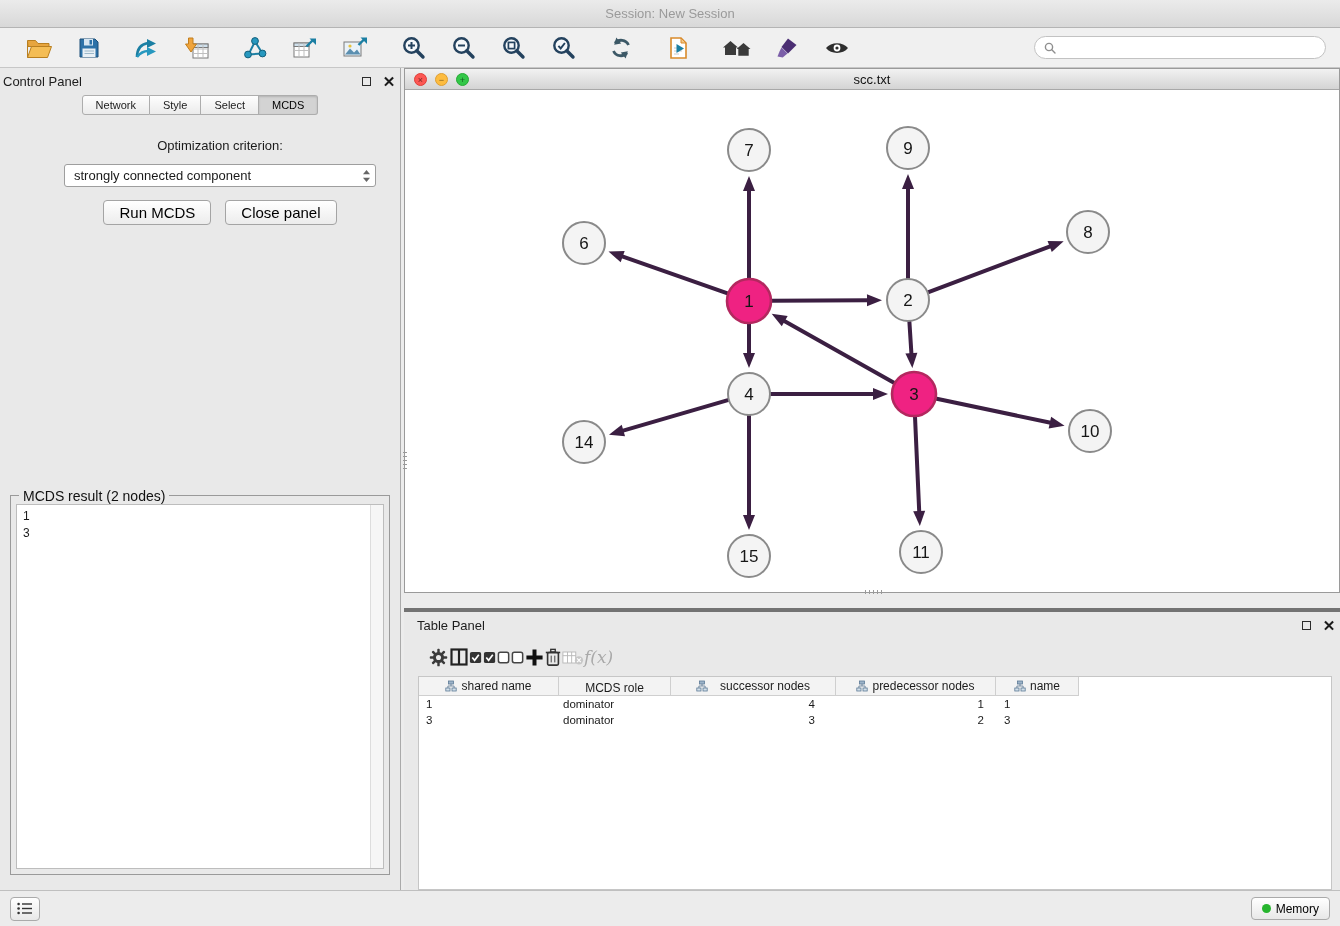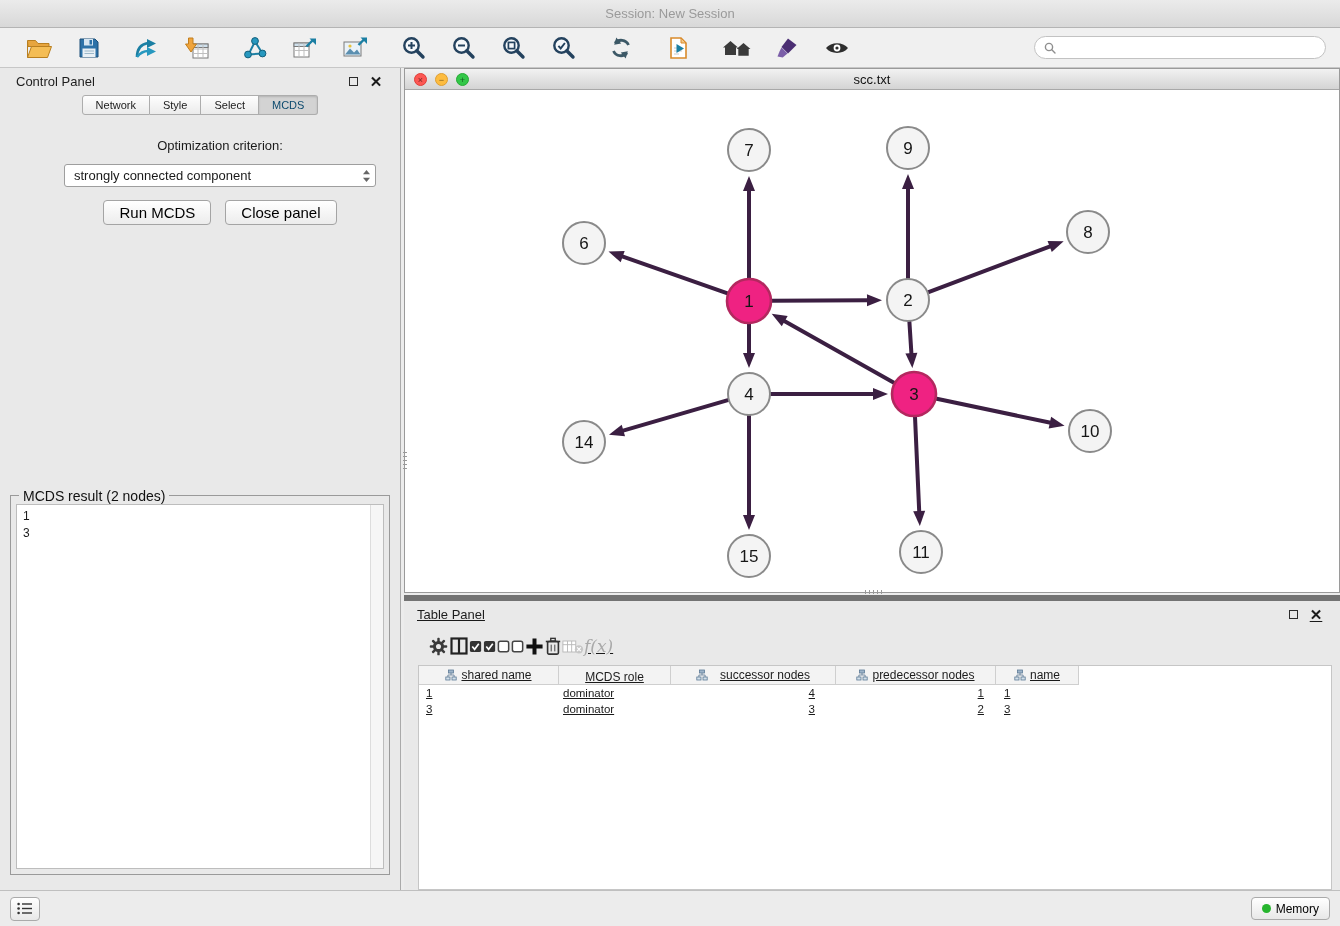--- a/index.html
+++ b/index.html
@@ -17,31 +17,31 @@
   .tb-btn{width:32px;height:30px;display:flex;align-items:center;justify-content:center;cursor:default;}
   .search{margin-left:auto;margin-right:4px;width:292px;height:23px;background:#fff;border:1px solid #c2c2c2;
     border-radius:12px;display:flex;align-items:center;padding:0 9px;gap:5px;}
   .search input{border:none;outline:none;flex:1;font-size:12px;background:transparent;font-family:"Liberation Sans",sans-serif;}
 
   
   .main{flex:1;display:flex;min-height:0;}
 
   
   .control-panel{flex:0 0 401px;width:401px;background:#e9e9e9;border-right:1px solid #aaa;position:relative;}
-  .panel-head{height:26px;display:flex;align-items:center;padding:0 16px;font-size:13px;color:#1d1d1d;}
+  .panel-head{height:26px;display:flex;align-items:center;padding:0 3px;font-size:13px;color:#1d1d1d;}
   .panel-head .spacer{flex:1;}
   .win-btn{width:16px;height:16px;display:flex;align-items:center;justify-content:center;margin-left:7px;color:#222;}
   .float-glyph{width:9px;height:9px;border:1.5px solid #2c2c2c;display:block;}
   .close-glyph{font-size:15px;font-weight:bold;line-height:1;color:#1c1c1c;}
   .cp-tabs{display:flex;justify-content:center;margin-top:1px;}
   .tab-btn{border:1px solid #adadad;border-left:none;background:linear-gradient(#fefefe,#ebebeb);
     padding:3px 13px;font-size:11px;color:#1b1b1b;cursor:default;}
   .tab-btn:first-child{border-left:1px solid #adadad;border-radius:3px 0 0 3px;}
   .tab-btn:last-child{border-radius:0 3px 3px 0;}
-  .tab-btn.active{background:#d3d3d3;color:#0c4a6e;box-shadow:inset 0 1px 2px rgba(0,0,0,.15);}
+  .tab-btn.active{background:#d3d3d3;color:#000000;box-shadow:inset 0 1px 2px rgba(0,0,0,.15);}
   .cp-body{padding-top:23px;text-align:center;margin-left:40px;}
   .opt-label{font-size:13px;margin-bottom:11px;}
   .dropdown{width:312px;height:23px;margin:0 auto;background:#fff;border:1px solid #9e9e9e;border-radius:3px;
     display:flex;align-items:center;padding:0 4px 0 9px;font-size:13px;}
   .dropdown .dd-text{flex:1;text-align:left;}
   .cp-buttons{margin-top:13px;display:flex;justify-content:center;gap:14px;}
   .push-btn{border:1px solid #a4a4a4;border-radius:4px;background:linear-gradient(#ffffff,#ececec);
     padding:3px 15px;font-size:15px;cursor:default;}
   .result-box{position:absolute;left:10px;top:427px;width:380px;height:380px;border:1px solid #9a9a9a;
     background:#e9e9e9;padding:8px 5px 5px;}
@@ -61,21 +61,21 @@
   .light.yellow{background:#fdbc40;border:1px solid #de9f34;}
   .light.green{background:#33c748;border:1px solid #27aa35;}
   .net-canvas{flex:1;position:relative;background:#fff;}
   .net-canvas svg{position:absolute;left:0;top:0;}
   .v-splitter{position:absolute;left:-2px;top:383px;width:4px;height:20px;
     background:repeating-linear-gradient(to bottom,#9a9a9a 0 1px,transparent 1px 4px);}
   .h-splitter{position:absolute;left:460px;bottom:-2px;height:4px;width:20px;
     background:repeating-linear-gradient(to right,#9a9a9a 0 1px,transparent 1px 4px);}
 
   
-  .table-panel{flex:1;margin-top:2px;background:#e9e9e9;border-top:6px solid #737373;display:flex;flex-direction:column;min-height:0;text-decoration:underline;}
+  .table-panel{flex:1;margin-top:15px;background:#e9e9e9;border-top:4px solid #737373;display:flex;flex-direction:column;min-height:0;}
   .tp-toolbar{flex:0 0 38px;display:flex;align-items:center;padding:0 24px;}
   .tp-btn{display:flex;align-items:center;justify-content:center;cursor:default;}
   .fx{font-family:"DejaVu Serif",serif;font-style:italic;font-size:17px;color:#a9a9a9;}
   .grid{flex:1;min-height:0;margin:0 8px 0 14px;background:#fff;border:1px solid #c6c6c6;overflow:hidden;font-size:12px;}
   .grid-head{display:flex;height:19px;}
   .gcol{background:#f3f3f3;border-right:1px solid #cfcfcf;border-bottom:1px solid #cfcfcf;
     display:flex;align-items:center;justify-content:center;gap:4px;color:#1c1c1c;cursor:default;}
   .grow{display:flex;height:16px;align-items:center;font-size:11.5px;}
   .gcell{height:16px;line-height:16px;}
   .c0{width:140px;} .c1{width:112px;flex-direction:column;} .c2{width:165px;gap:12px;} .c3{width:160px;} .c4{width:83px;}

